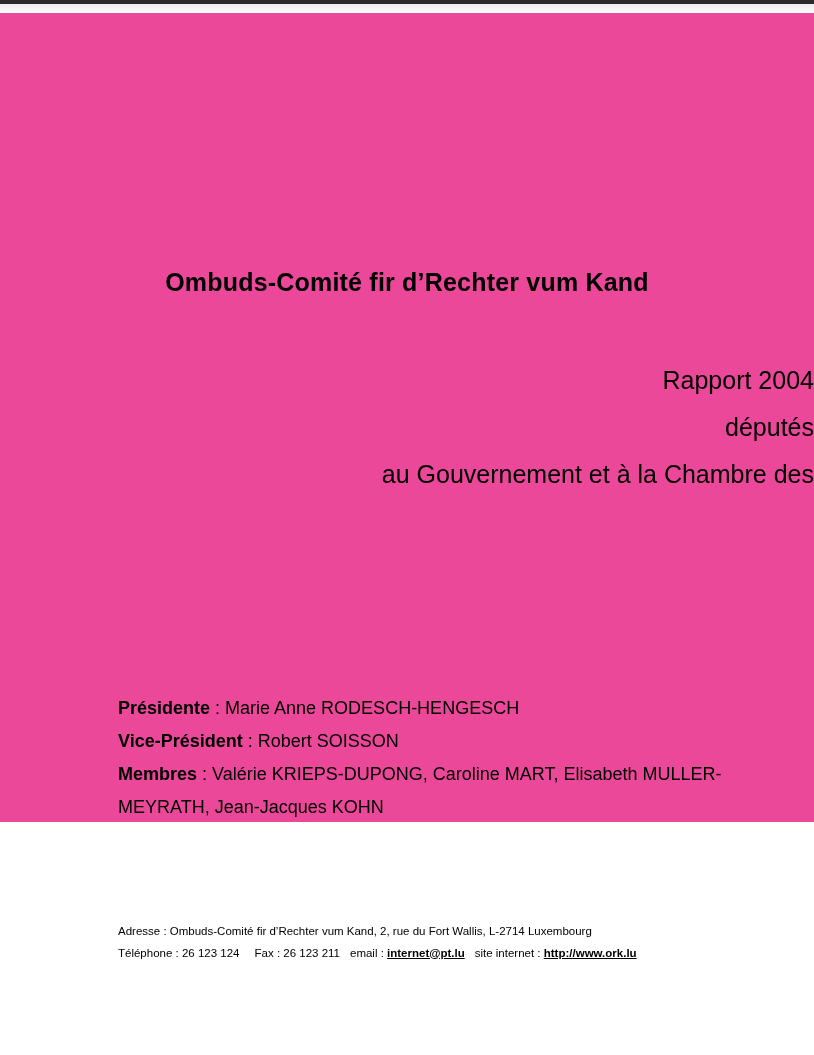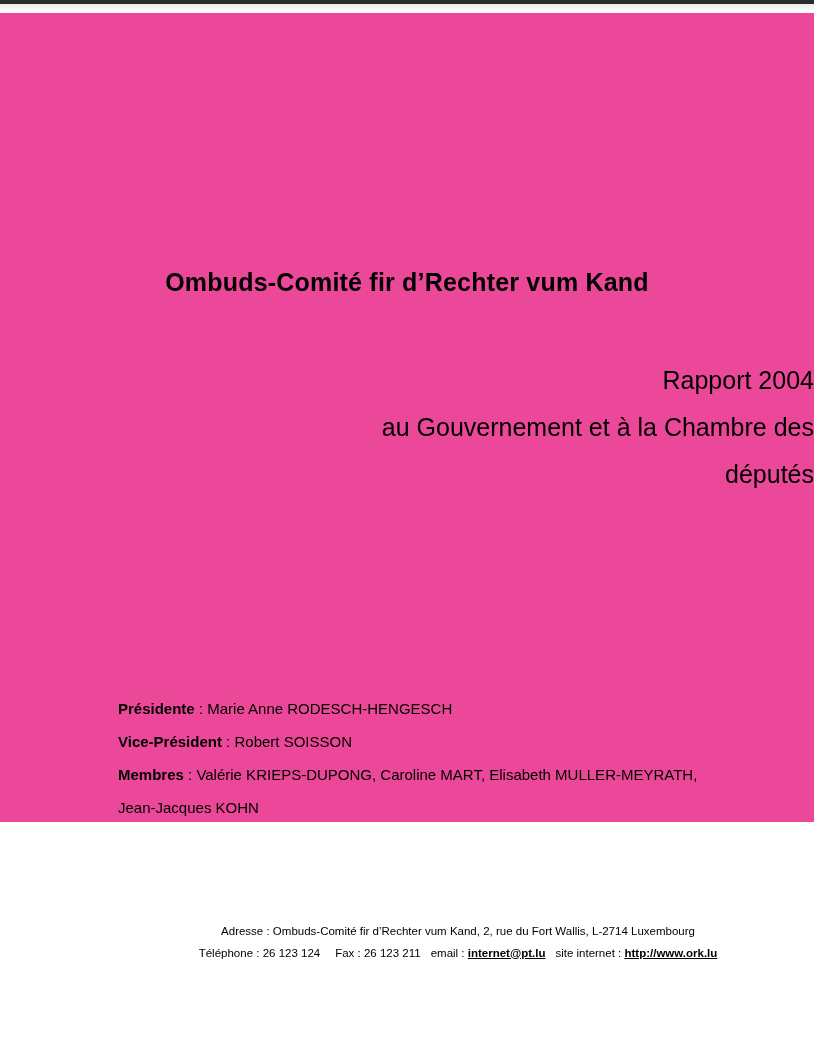--- a/index.html
+++ b/index.html
@@ -52,34 +52,34 @@
     text-align: right;
     font-size: 25px;
     line-height: 47px;
     font-weight: normal;
   }
   .committee {
     position: absolute;
     top: 692px;
     left: 118px;
     width: 612px;
-    font-size: 15px;
+    font-size: 18px;
     line-height: 33px;
   }
   .member-row { margin: 0; }
   .member-role { font-weight: bold; }
   .footer {
     position: absolute;
     top: 921px;
     left: 118px;
     width: 680px;
     font-size: 11.5px;
     line-height: 21.5px;
   }
-  .footer-line { margin: 0; white-space: nowrap; text-align: center; }
+  .footer-line { margin: 0; white-space: nowrap; }
   .fgroup-phone { margin-right: 15px; }
   .fgroup-fax   { margin-right: 10px; }
   .fgroup-email { margin-right: 10px; }
   .doc-link {
     font-weight: bold;
     text-decoration: underline;
     color: #000000;
   }
 </style>
 </head>
@@ -87,22 +87,22 @@
 
 <div class="page">
 
   <div class="top-edge"></div>
   <div class="top-shade"></div>
 
   <h1 class="org-title">Ombuds-Comité fir d’Rechter vum Kand</h1>
 
   <div class="report-title">
     <div class="rt-line">Rapport 2004</div>
+    <div class="rt-line">députés</div>
     <div class="rt-line">au Gouvernement et à la Chambre des</div>
-    <div class="rt-line">députés</div>
   </div>
 
   <div class="committee">
     <p class="member-row"><span class="member-role">Présidente</span><span> : </span><span>Marie Anne RODESCH-HENGESCH</span></p>
     <p class="member-row"><span class="member-role">Vice-Président</span><span> : </span><span>Robert SOISSON</span></p>
     <p class="member-row"><span class="member-role">Membres</span><span> : </span><span>Valérie KRIEPS-DUPONG, Caroline MART, Elisabeth MULLER-MEYRATH, Jean-Jacques KOHN</span></p>
   </div>
 
   <div class="footer">
     <p class="footer-line">

